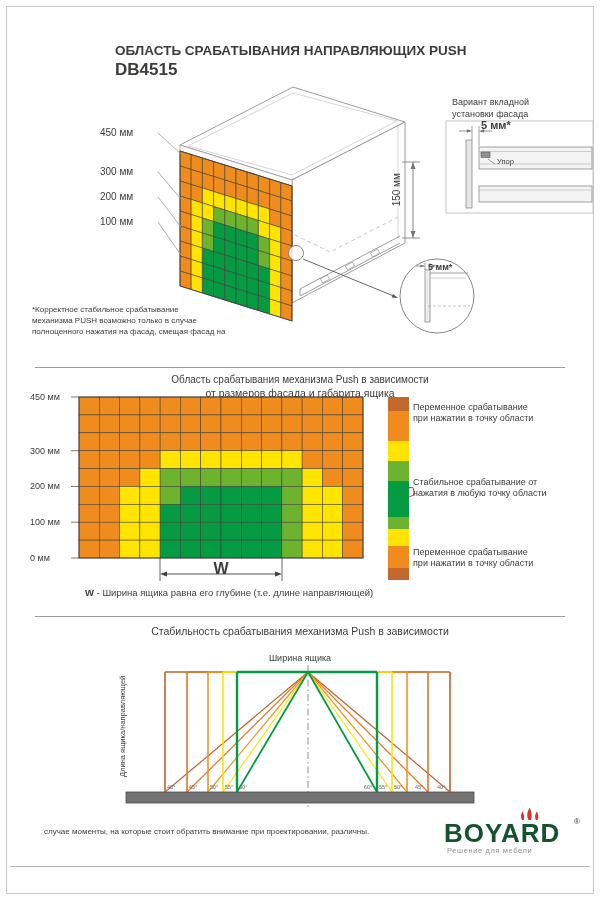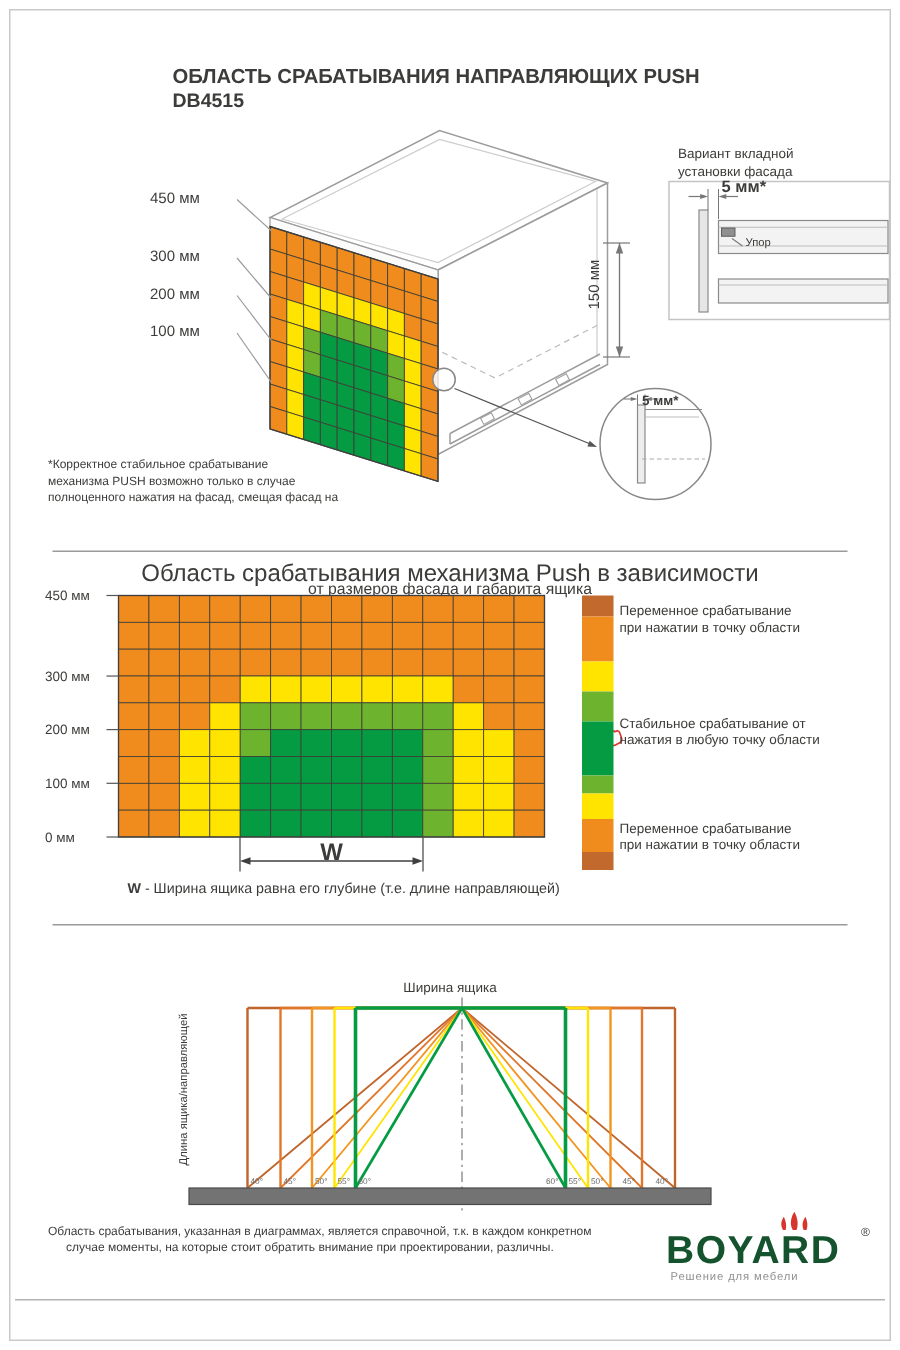--- a/index.html
+++ b/index.html
@@ -16,21 +16,21 @@
   .legend-bar{position:absolute;left:388px;top:397px;width:21px;display:flex;flex-direction:column;}
   .legend-bar div{width:21px;}
 </style>
 </head>
 <body>
 
 <div class="page">
   <div class="frame"></div>
 
   <div class="t b" style="left:115px;top:43px;font-size:13.5px">ОБЛАСТЬ СРАБАТЫВАНИЯ НАПРАВЛЯЮЩИХ PUSH</div>
-  <div class="t b" style="left:115px;top:60px;font-size:13px">DB4515</div>
+  <div class="t b" style="left:115px;top:60px;font-size:17px">DB4515</div>
 
   <svg id="svg-sec1" style="left:95px;top:85px" width="505" height="270">
 
     <path d="M85,60 L197,95 L310,37 L198,2 Z" fill="#ffffff" stroke="#9c9c9c" stroke-width="1"></path>
     <path d="M93,61 L197,90 L302,36 L198,8 Z" fill="none" stroke="#cccccc" stroke-width="0.8"></path>
 
     <path d="M197,95 L310,37 L310,158 L197,218 Z" fill="#ffffff" stroke="#9c9c9c" stroke-width="1"></path>
     <line x1="303" y1="41" x2="303" y2="153" stroke="#cccccc" stroke-width="0.8"></line>
 
     <path d="M118,110 L235,167 L303,132" fill="none" stroke="#bbbbbb" stroke-width="0.8" stroke-dasharray="4 3"></path>
@@ -202,21 +202,21 @@
   <div class="t" style="left:452px;top:109px;font-size:9px">установки фасада</div>
   <div class="t b" style="left:481px;top:119px;font-size:11px">5 мм*</div>
   <div class="t" style="left:497px;top:158px;font-size:7.5px">Упор</div>
   <div class="t b" style="left:428px;top:262px;font-size:9px">5 мм*</div>
   <div class="t" style="left:32px;top:305px;font-size:8px">*Корректное стабильное срабатывание</div>
   <div class="t" style="left:32px;top:316px;font-size:8px">механизма PUSH возможно только в случае</div>
   <div class="t" style="left:32px;top:327px;font-size:8px">полноценного нажатия на фасад, смещая фасад на</div>
 
   <div class="divider" style="left:35px;top:367px;width:530px"></div>
 
-  <div class="t ctr" style="top:374px;font-size:16px">Область срабатывания механизма Push в зависимости</div>
+  <div class="t ctr" style="top:374px;font-size:10px">Область срабатывания механизма Push в зависимости</div>
   <div class="t ctr" style="top:387px;font-size:10.5px">от размеров фасада и габарита ящика</div>
 
   <svg id="svg-sec2" style="left:30px;top:390px" width="560" height="215">
     <g id="hm-main" transform="translate(49,7)">
         <rect x="0" y="0" width="20.2857" height="17.8889" fill="#f08c1e" stroke="#3e3e35" stroke-width="0.55"></rect>
         <rect x="20.2857" y="0" width="20.2857" height="17.8889" fill="#f08c1e" stroke="#3e3e35" stroke-width="0.55"></rect>
         <rect x="40.5714" y="0" width="20.2857" height="17.8889" fill="#f08c1e" stroke="#3e3e35" stroke-width="0.55"></rect>
         <rect x="60.857099999999996" y="0" width="20.2857" height="17.8889" fill="#f08c1e" stroke="#3e3e35" stroke-width="0.55"></rect>
         <rect x="81.1428" y="0" width="20.2857" height="17.8889" fill="#f08c1e" stroke="#3e3e35" stroke-width="0.55"></rect>
         <rect x="101.42849999999999" y="0" width="20.2857" height="17.8889" fill="#f08c1e" stroke="#3e3e35" stroke-width="0.55"></rect>
@@ -386,20 +386,21 @@
   <div class="t" style="left:413px;top:477px;font-size:9px">Стабильное срабатывание от</div>
   <div class="t" style="left:413px;top:488px;font-size:9px">нажатия в любую точку области</div>
   <div class="t" style="left:413px;top:547px;font-size:9px">Переменное срабатывание</div>
   <div class="t" style="left:413px;top:558px;font-size:9px">при нажатии в точку области</div>
 
   <div class="t b" style="left:203px;top:560px;width:36px;text-align:center;font-size:16px">W</div>
   <div class="t" style="left:85px;top:588px;font-size:9.5px"><span class="b">W</span><span> - Ширина ящика равна его глубине (т.е. длине направляющей)</span></div>
 
   <div class="divider" style="left:35px;top:616px;width:530px"></div>
 
+  <div class="t ctr" style="top:625px;font-size:10.5px">Стабильность срабатывания механизма Push в зависимости</div>
   <div class="t ctr" style="top:653px;font-size:9px">Ширина ящика</div>
   <div class="t rot" style="left:57px;top:722px;width:132px;text-align:center;font-size:7.5px">Длина ящика/направляющей</div>
 
   <svg id="svg-sec3" style="left:40px;top:660px" width="520" height="152">
     <line x1="268" y1="5" x2="268" y2="148" stroke="#777777" stroke-width="0.8" stroke-dasharray="7 3 1.5 3"></line>
     <g id="fan-g">
         <line x1="125" y1="12" x2="125" y2="132" stroke="#bf652c" stroke-width="1.6"></line>
         <line x1="410" y1="12" x2="410" y2="132" stroke="#bf652c" stroke-width="1.6"></line>
         <line x1="125" y1="12" x2="410" y2="12" stroke="#bf652c" stroke-width="1.6"></line>
         <line x1="268" y1="12" x2="125" y2="132" stroke="#bf652c" stroke-width="1.2"></line>
@@ -431,21 +432,20 @@
         <line x1="337" y1="12" x2="337" y2="132" stroke="#049b43" stroke-width="2.4"></line>
         <line x1="197" y1="12" x2="337" y2="12" stroke="#049b43" stroke-width="2.4"></line>
         <line x1="268" y1="12" x2="197" y2="132" stroke="#049b43" stroke-width="1.8"></line>
         <line x1="268" y1="12" x2="337" y2="132" stroke="#049b43" stroke-width="1.8"></line>
         <text x="199" y="129" fill="#6a6a6a" font-size="5.5" font-family="&quot;Liberation Sans&quot;, sans-serif">60°</text>
         <text x="324" y="129" fill="#6a6a6a" font-size="5.5" font-family="&quot;Liberation Sans&quot;, sans-serif">60°</text>
       </g>
     <rect x="86" y="132" width="348" height="11" fill="#737373" stroke="#4a4a4a" stroke-width="0.8"></rect>
   </svg>
 
-  <div class="t" style="left:32px;top:816px;font-size:8px">Область срабатывания, указанная в диаграммах, является справочной, т.к. в каждом конкретном</div>
   <div class="t" style="left:44px;top:827px;font-size:8px">случае моменты, на которые стоит обратить внимание при проектировании, различны.</div>
 
   <div>
     <svg style="left:519px;top:806px" width="24" height="15">
       <g fill="#d6362b">
         <path d="M3,14 C1.2,11 1.6,8 3.6,5.2 C4.8,8 5.6,11 4.8,14 Z"></path>
         <path d="M9.5,14 C7.3,10 8.2,5.5 10.6,1.8 C12.6,5.5 13.5,10 12,14 Z"></path>
         <path d="M16.8,14 C15.4,11 16,8 18,5.2 C19.2,8 19.8,11 18.7,14 Z"></path>
       </g>
     </svg>

